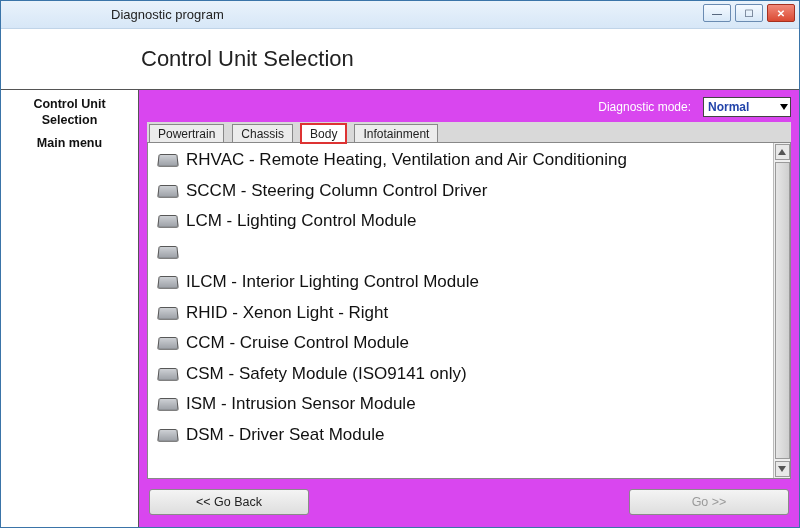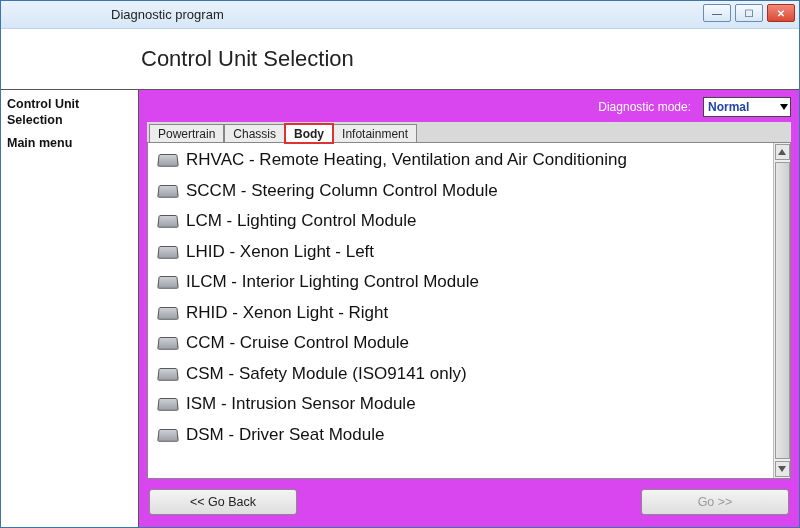--- a/index.html
+++ b/index.html
@@ -5,21 +5,21 @@
   * { box-sizing: border-box; }
   body {
     margin: 0;
     font-family: "Segoe UI", Tahoma, Arial, sans-serif;
     background: #ffffff;
     width: 800px;
     height: 528px;
     overflow: hidden;
     position: relative;
   }
-  .window { width: 800px; height: 528px; border: 1px solid #3a74a8; position: relative; background:#fff; }
+  .window { width: 800px; height: 528px; border: 1px solid #3a74a8; position: relative; background:#fff;text-align:center; }
   .titlebar {
     height: 28px;
     background: linear-gradient(#e9f2fb, #d7e7f7);
     border-bottom: 1px solid #c0d4e8;
     display: flex;
     align-items: center;
     position: relative;
   }
   .titlebar .title-text {
     font-size: 13px;
@@ -83,28 +83,28 @@
     display:flex; align-items:flex-end; height:20px;
     background:#d9d9d9;
     padding-left:2px;
   }
   .tab {
     font-size:12px;
     padding:2px 8px 2px 8px;
     border:1px solid #888;
     border-bottom:none;
     background:#ececec;
-    margin-right:0px;
+    margin-right:8px;
     position:relative;
     top:1px;
     color:#222;
   }
   .tab.active {
     background:#fff;
-    font-weight:bold;
+    font-weight:normal;
     outline:2px solid #d33;
     outline-offset:-1px;
     z-index:2;
   }
   .list-wrap {
     flex:1;
     background:#fff;
     border:1px solid #888;
     position:relative;
     overflow:hidden;
@@ -157,21 +157,21 @@
     border:1px solid #9a9a9a;
   }
   .tri-up { width:0;height:0;border-left:4px solid transparent;border-right:4px solid transparent;border-bottom:6px solid #555; }
   .tri-dn { width:0;height:0;border-left:4px solid transparent;border-right:4px solid transparent;border-top:6px solid #555; }
   .footer {
     height:34px;
     display:flex; justify-content:space-between; align-items:center;
     padding:0 2px; margin-top:6px;
   }
   .foot-btn {
-    width:148px; height:26px;
+    width:160px; height:26px;
     background:linear-gradient(#f4f4f4,#dedede);
     border:1px solid #8a8a8a;
     border-radius:3px;
     font-size:12.5px;
     display:flex;align-items:center;justify-content:center;
     color:#222;
   }
   .foot-btn.disabled { color:#9a9a9a; }
 </style>
 </head>
@@ -220,29 +220,28 @@
       </div>
 
       <div class="list-wrap">
         <div class="listbox">
           <div class="row">
               <span class="ecu-icon"></span>
               <span>RHVAC - Remote Heating, Ventilation and Air Conditioning</span>
             </div>
           <div class="row">
               <span class="ecu-icon"></span>
-              <span>SCCM - Steering Column Control Module</span>
+              <span>SCCM - Steering Column Control Driver</span>
             </div>
           <div class="row">
               <span class="ecu-icon"></span>
               <span>LCM - Lighting Control Module</span>
             </div>
           <div class="row">
               <span class="ecu-icon"></span>
-              <span>LHID - Xenon Light - Left</span>
             </div>
           <div class="row">
               <span class="ecu-icon"></span>
               <span>ILCM - Interior Lighting Control Module</span>
             </div>
           <div class="row">
               <span class="ecu-icon"></span>
               <span>RHID - Xenon Light - Right</span>
             </div>
           <div class="row">

